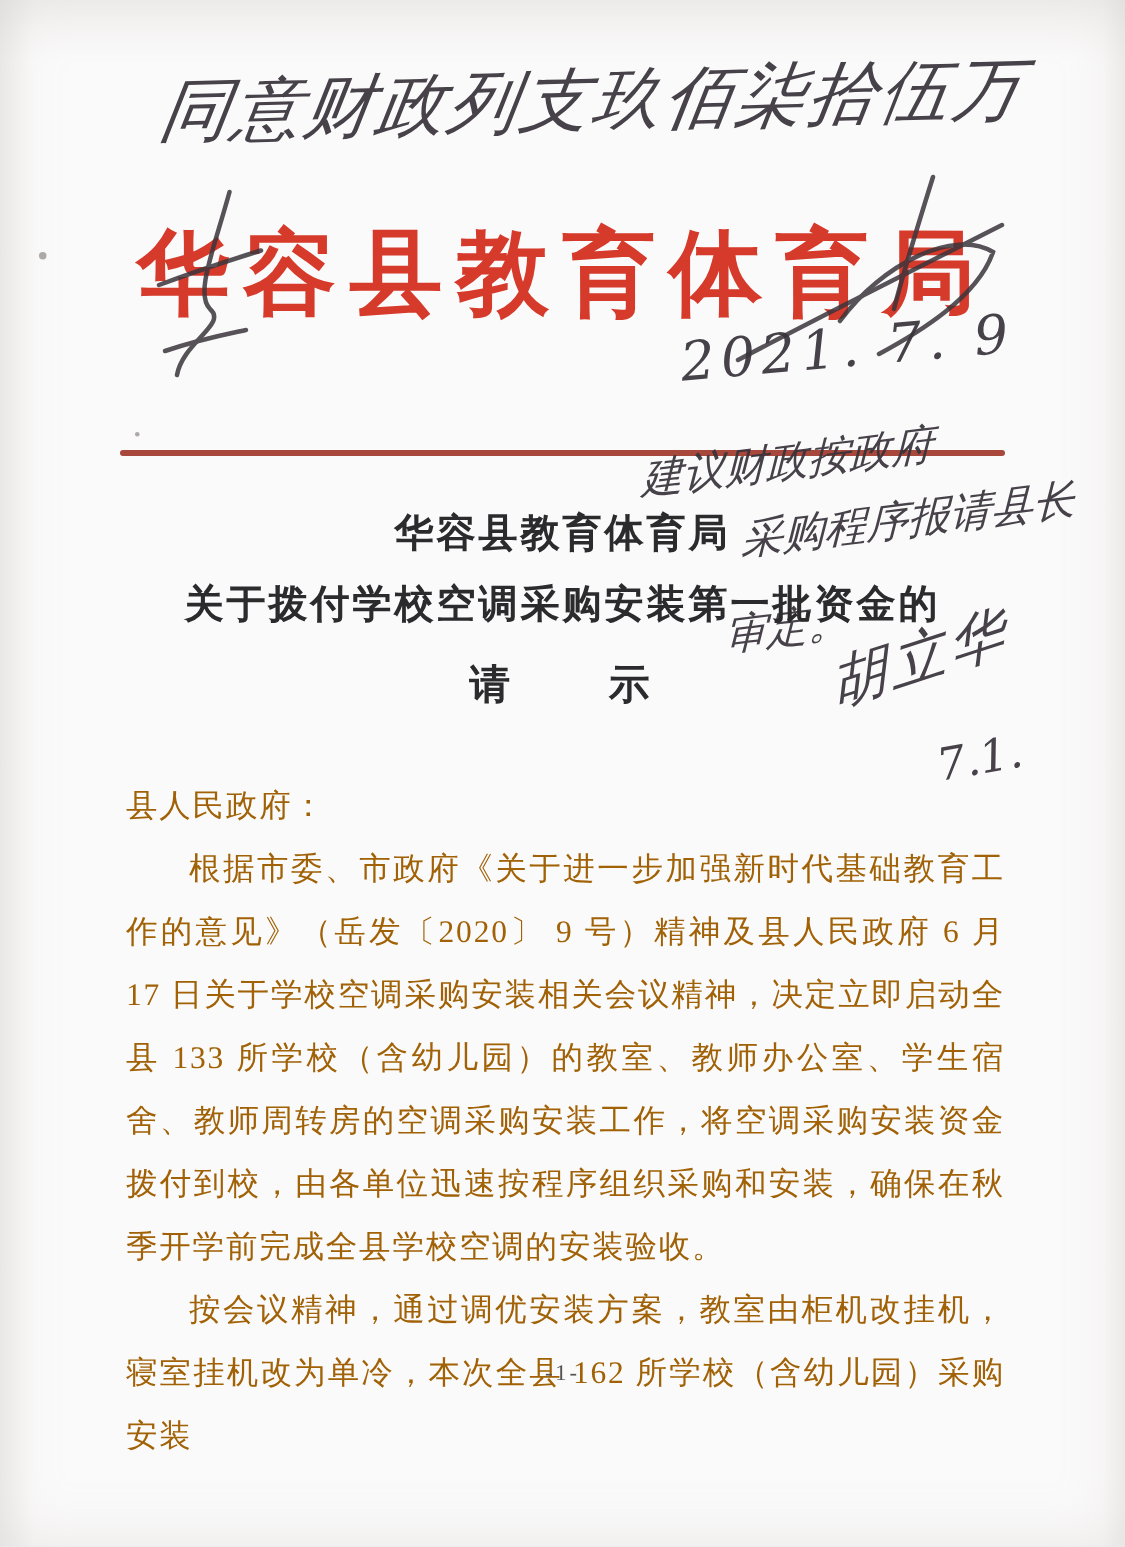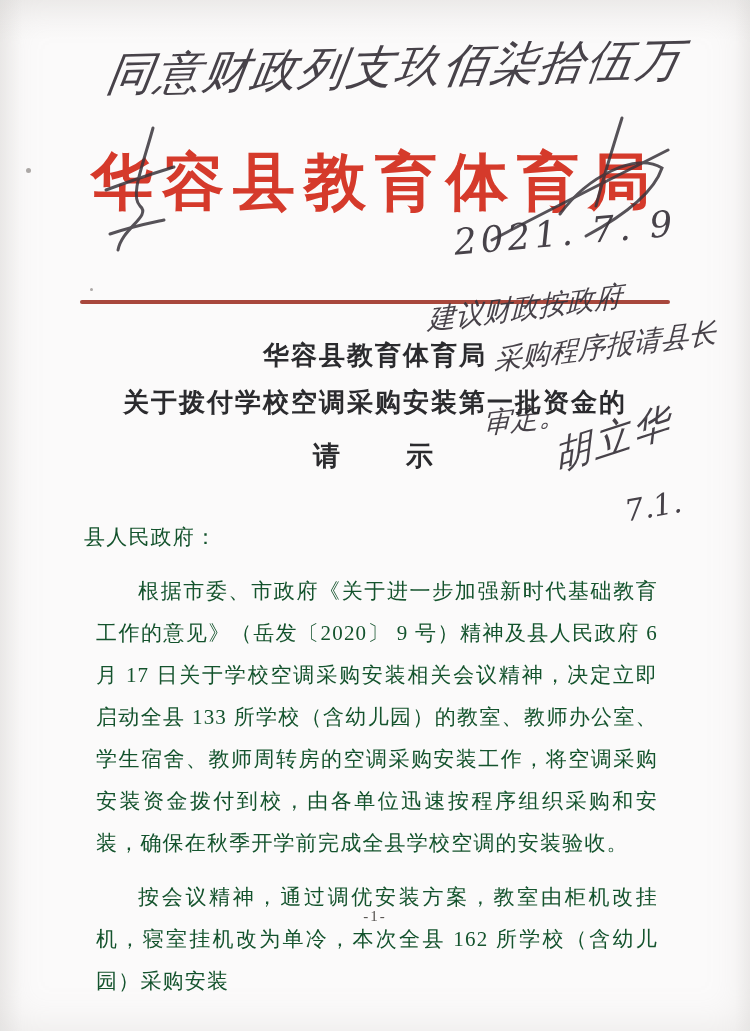--- a/index.html
+++ b/index.html
@@ -35,24 +35,24 @@
   .red-line{
     position:absolute;left:80px;top:300px;width:590px;height:4px;
     background:#a8473c;border-radius:2px;
   }
   .doc-title{position:absolute;left:0;right:0;text-align:center;color:#2b2b2e;}
   .doc-title.l1{top:338px;font-size:26px;font-weight:bold;letter-spacing:2px;}
   .doc-title.l2{top:385px;font-size:26px;font-weight:bold;letter-spacing:2px;}
   .doc-title.l3{top:438px;font-size:27px;font-weight:bold;letter-spacing:4px;}
   .body-block{
     position:absolute;left:84px;top:516px;width:586px;
-    font-size:21px;line-height:42px;letter-spacing:1.2px;color:#14532d;
+    font-size:21px;line-height:42px;letter-spacing:1.2px;color:#a16207;
   }
   .salutation{margin:0;}
-  .para{margin:12px;text-indent:2em;text-align:justify;}
+  .para{margin:0;text-indent:2em;text-align:justify;}
   .page-number{
     position:absolute;left:0;right:0;top:908px;text-align:center;
     font-size:15px;color:#55524f;letter-spacing:2px;
   }
 
   
   .hw{
     position:absolute;color:#38333b;
     font-style:italic;white-space:nowrap;
     font-family:"DejaVu Serif","Liberation Serif",serif;

